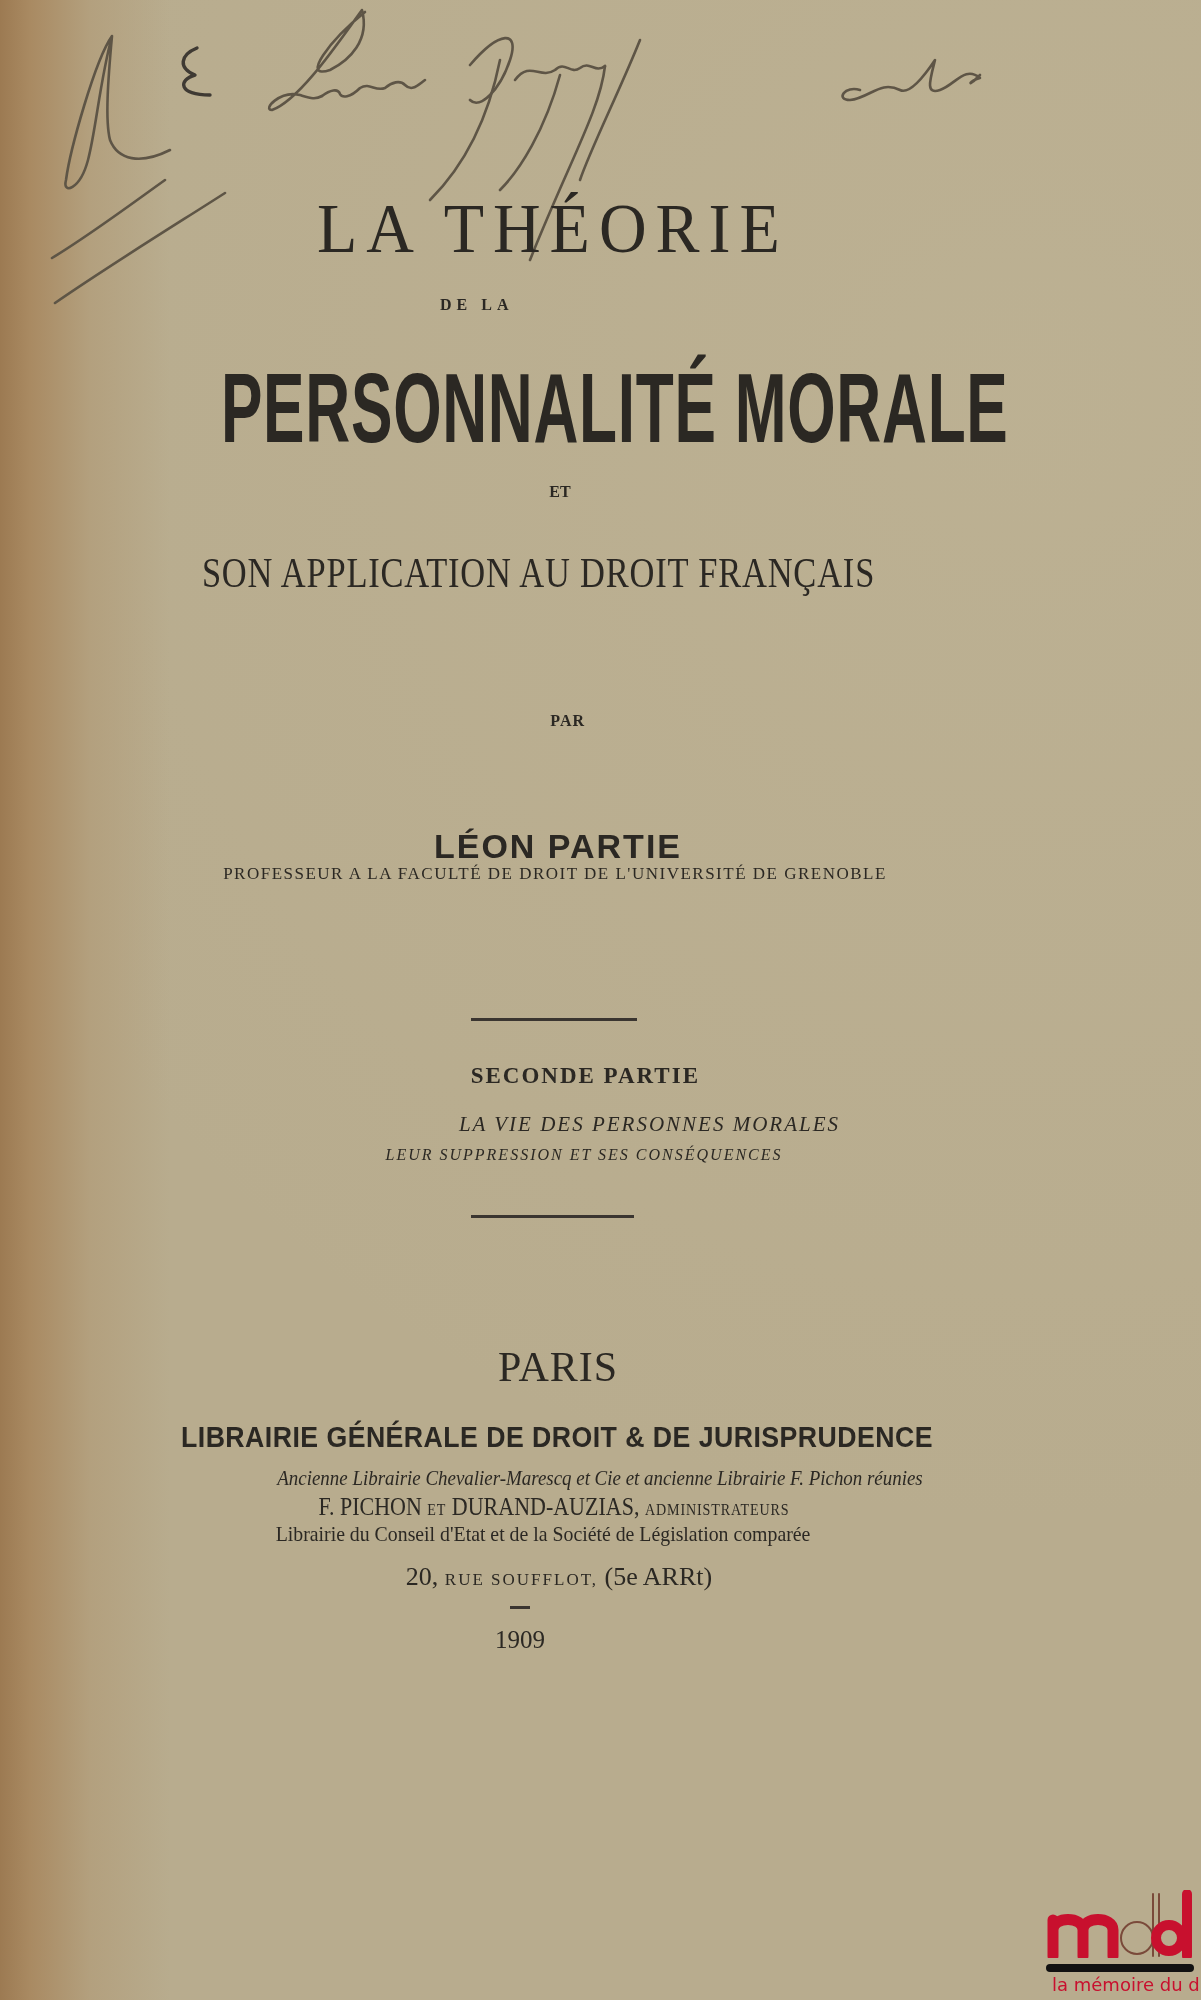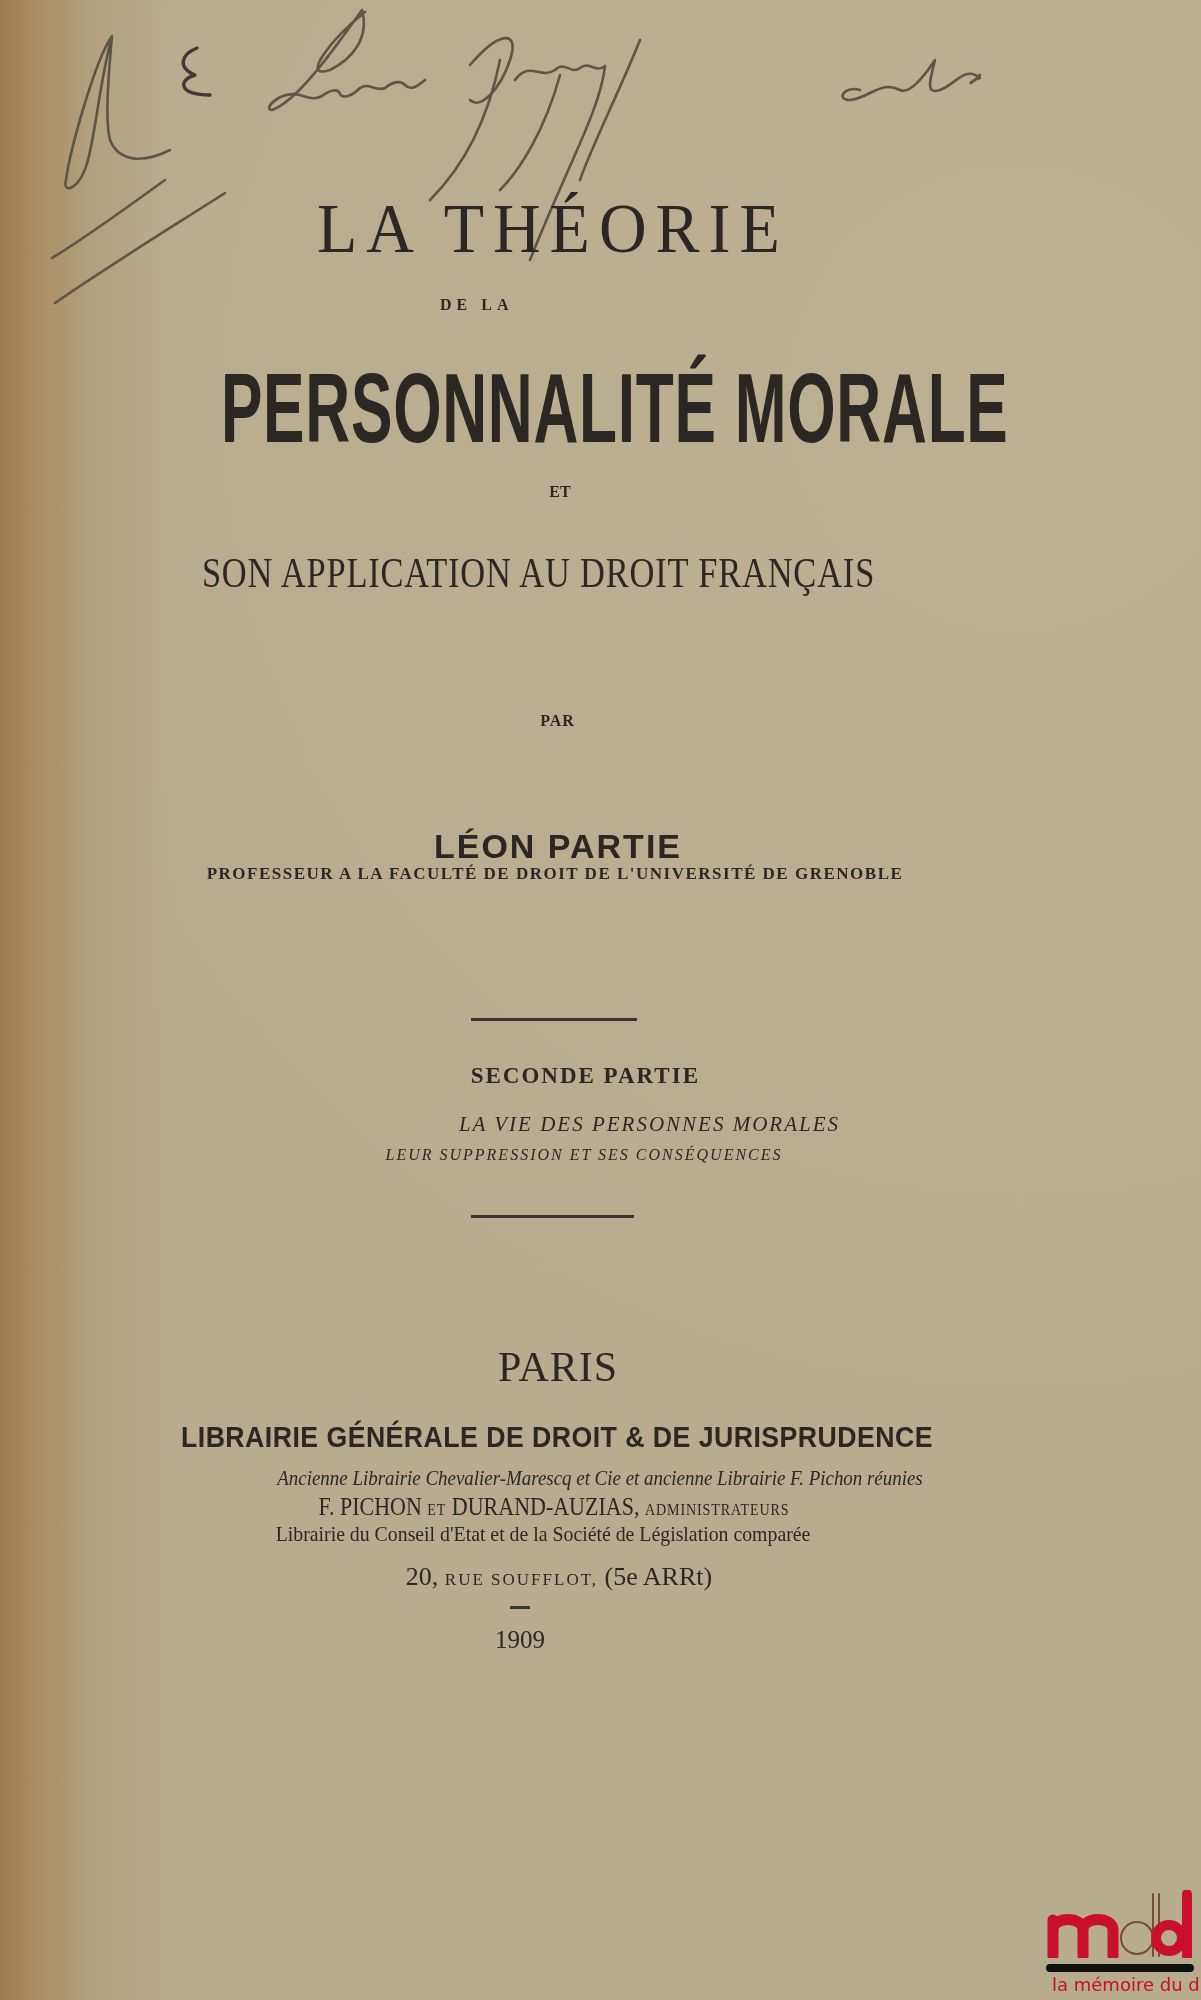--- a/index.html
+++ b/index.html
@@ -16,23 +16,23 @@
   .ink { color: #2b2823; }
 
   #inscription { left: 0; top: 0; width: 1201px; height: 330px; }
   #inscription svg { width: 1201px; height: 330px; }
 
   .t-theorie { top: 196px; left: 317px; width: 470px; text-align: center; font-size: 66px; letter-spacing: 9px; line-height: 66px; transform: scaleY(1.05); }
   .t-dela { top: 296px; left: 440px; width: 72px; text-align: center; font-size: 16px; font-weight: bold; letter-spacing: 5px; }
   .t-perso { top: 350px; left: 103px; width: 907px; text-align: center; font-size: 84px; font-weight: bold; line-height: 100px; letter-spacing: 1px; transform: scaleX(0.74) scaleY(1.17); transform-origin: center top; font-family: "Liberation Sans Narrow", "Liberation Sans", sans-serif; }
   .t-et { top: 483px; left: 540px; width: 40px; text-align: center; font-size: 16px; font-weight: bold; }
   .t-son { top: 548px; left: 122px; width: 833px; text-align: center; font-size: 42px; line-height: 50px; letter-spacing: 1px; transform: scaleX(0.82); transform-origin: center top; }
-  .t-par { top: 712px; left: 530px; width: 55px; text-align: center; font-size: 16px; font-weight: bold; letter-spacing: 1px; }
+  .t-par { top: 712px; left: 530px; width: 55px; text-align: right; font-size: 16px; font-weight: bold; letter-spacing: 1px; }
   .t-author { top: 826px; left: 388px; width: 340px; text-align: center; font-size: 34px; font-weight: bold; font-family: "Liberation Sans", sans-serif; letter-spacing: 2px; line-height: 40px; }
-  .t-prof { top: 864px; left: 160px; width: 790px; text-align: center; font-size: 17px; font-weight: bold; letter-spacing: 1.5px; }
+  .t-prof { top: 864px; left: 160px; width: 790px; text-align: center; font-size: 17px; font-weight: normal; letter-spacing: 1.5px; }
   .rule { position: absolute; height: 3px; background: #3a3530; }
   .t-seconde { top: 1063px; left: 412px; width: 288px; text-align: right; font-size: 23px; font-weight: bold; letter-spacing: 2px; }
   .t-vie1 { top: 1112px; left: 320px; width: 520px; text-align: right; font-size: 21px; font-style: italic; letter-spacing: 2px; }
   .t-vie2 { top: 1146px; left: 318px; width: 532px; text-align: center; font-size: 16px; font-style: italic; letter-spacing: 2px; }
   .t-paris { top: 1343px; left: 490px; width: 136px; text-align: center; font-size: 42px; letter-spacing: 1px; }
   .t-lib { top: 1421px; left: 130px; width: 854px; text-align: center; font-size: 29px; font-weight: bold; font-family: "Liberation Sans", sans-serif; letter-spacing: 0.5px; transform: scaleX(0.92); }
   .t-anc { top: 1465px; left: 106px; width: 988px; text-align: center; font-size: 22px; font-style: italic; transform: scaleX(0.86); }
   .t-pichon { top: 1493px; left: 262px; width: 584px; text-align: center; font-size: 25px; transform: scaleX(0.88); }
   .t-pichon .sc { font-size: 16px; letter-spacing: 1px; }
   .t-conseil { top: 1521px; left: 205px; width: 676px; text-align: center; font-size: 22px; transform: scaleX(0.9); }

